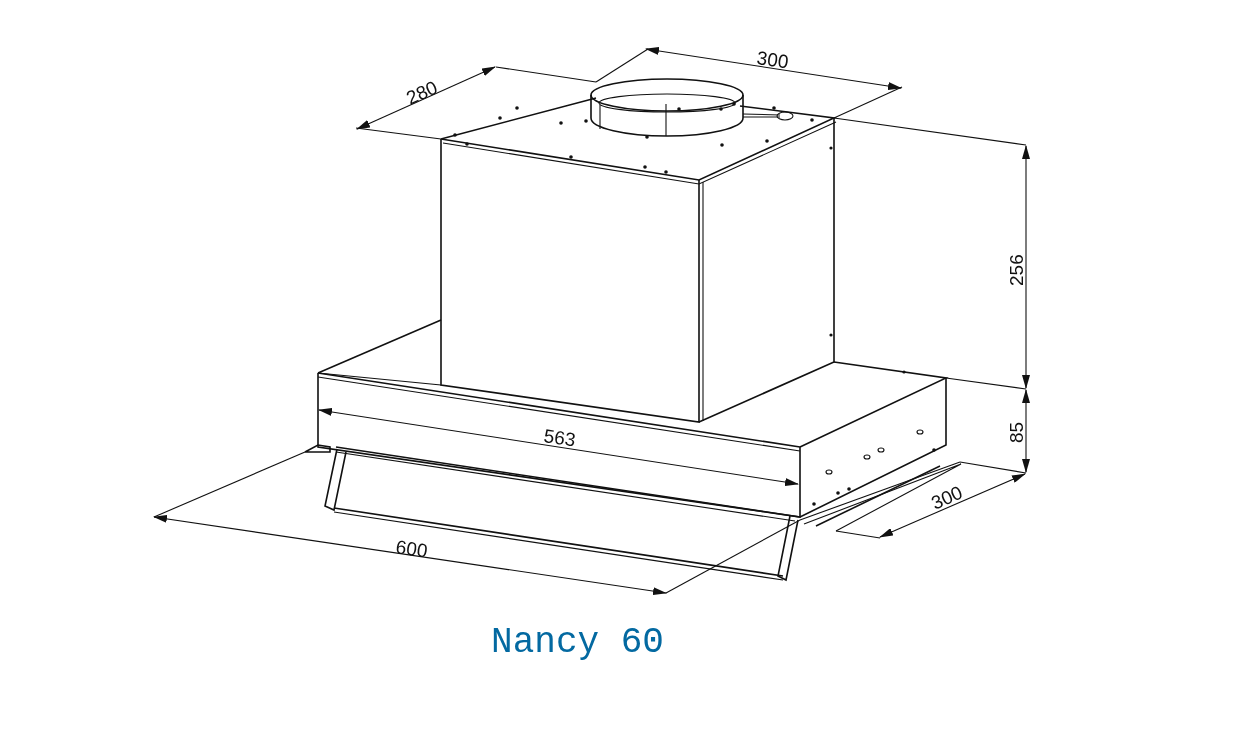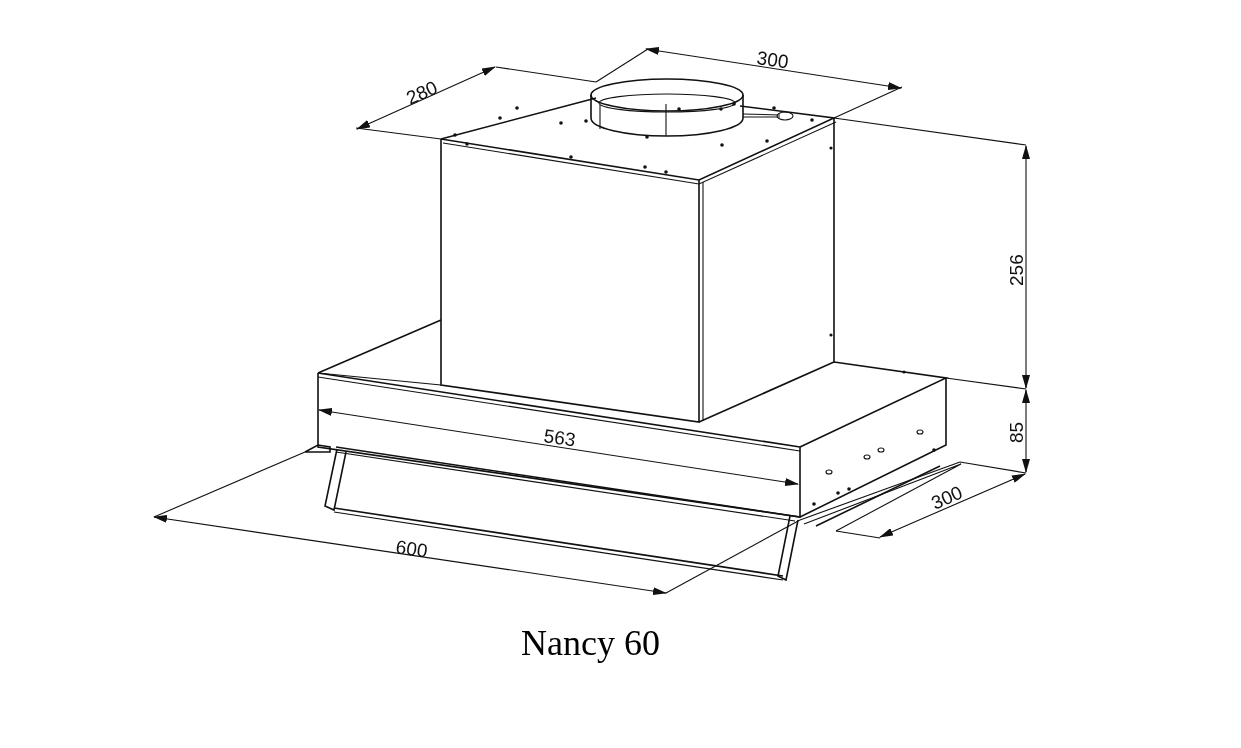--- a/index.html
+++ b/index.html
@@ -5,22 +5,22 @@
     html, body { margin: 0; padding: 0; background: #ffffff; }
     body { width: 1241px; height: 748px; position: relative; overflow: hidden; }
     #drawing { position: absolute; left: 0; top: 0; width: 1241px; height: 748px; }
     .ln { stroke: #111; stroke-width: 1.6; fill: none; }
     .thin { stroke: #111; stroke-width: 1.1; fill: none; }
     .dim { stroke: #111; stroke-width: 1.1; fill: none; }
     .arrow { fill: #111; }
     .dot { fill: #111; }
     .dimtxt { font-family: "Liberation Sans", sans-serif; font-size: 19px; fill: #111; }
     .caption {
-      position: absolute; left: 13px; width: 1155px; top: 622px; text-align: center;
-      font-family: Liberation Serif, serif; font-size: 36px; color: #000000;
+      position: absolute; left: 0; width: 1155px; top: 622px; text-align: center;
+      font-family: Liberation Mono, monospace; font-size: 36px; color: #0369a1;
     }
   </style>
 </head>
 <body>
 
 <svg id="drawing" viewBox="0 0 1241 748" xmlns="http://www.w3.org/2000/svg">
   <defs>
     <marker id="arr" markerWidth="14" markerHeight="8" refX="13" refY="4" orient="auto" markerUnits="userSpaceOnUse">
       <path d="M0,0 L14,4 L0,8 z" class="arrow"></path>
     </marker>

